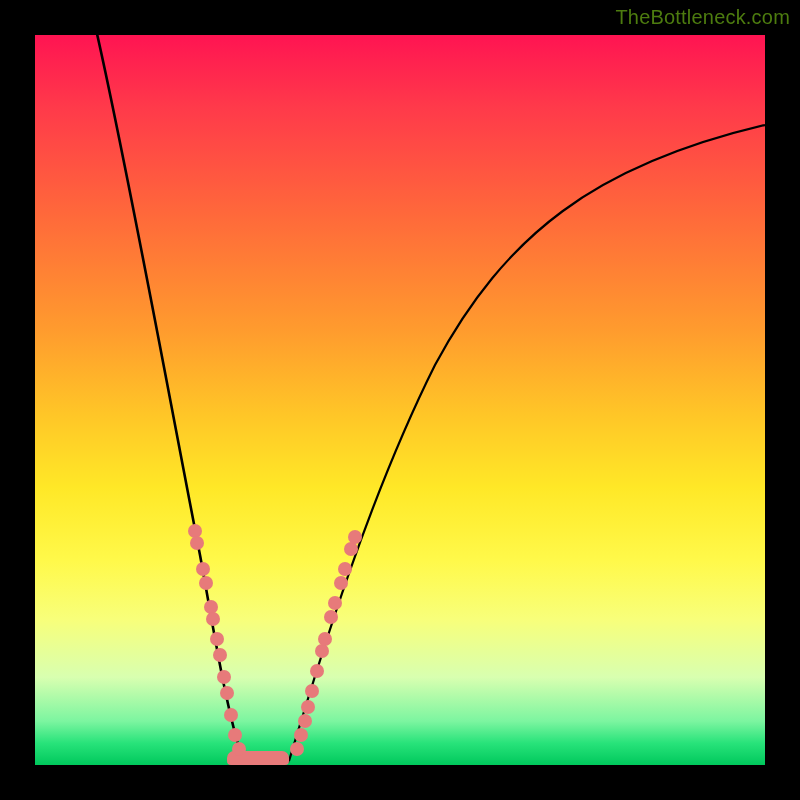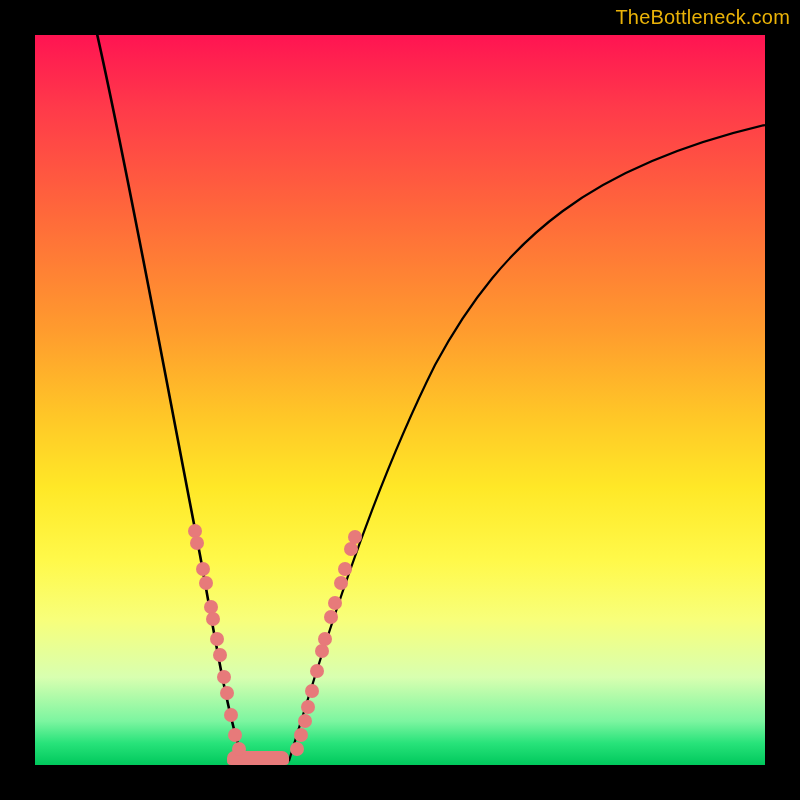--- a/index.html
+++ b/index.html
@@ -28,21 +28,21 @@
       #f8ff7a 80%,
       #d8ffb0 88%,
       #7cf5a0 94%,
       #28e37a 97%,
       #00c85c 100%);
   }
   .watermark {
     position: absolute;
     top: 6px;
     right: 10px;
-    color: #eab308;
+    color: #4d7c0f;
     font-size: 20px;
     font-weight: 500;
     letter-spacing: 0.2px;
     z-index: 30;
   }
   svg.curves {
     position: absolute;
     left: 0;
     top: 0;
     width: 730px;

